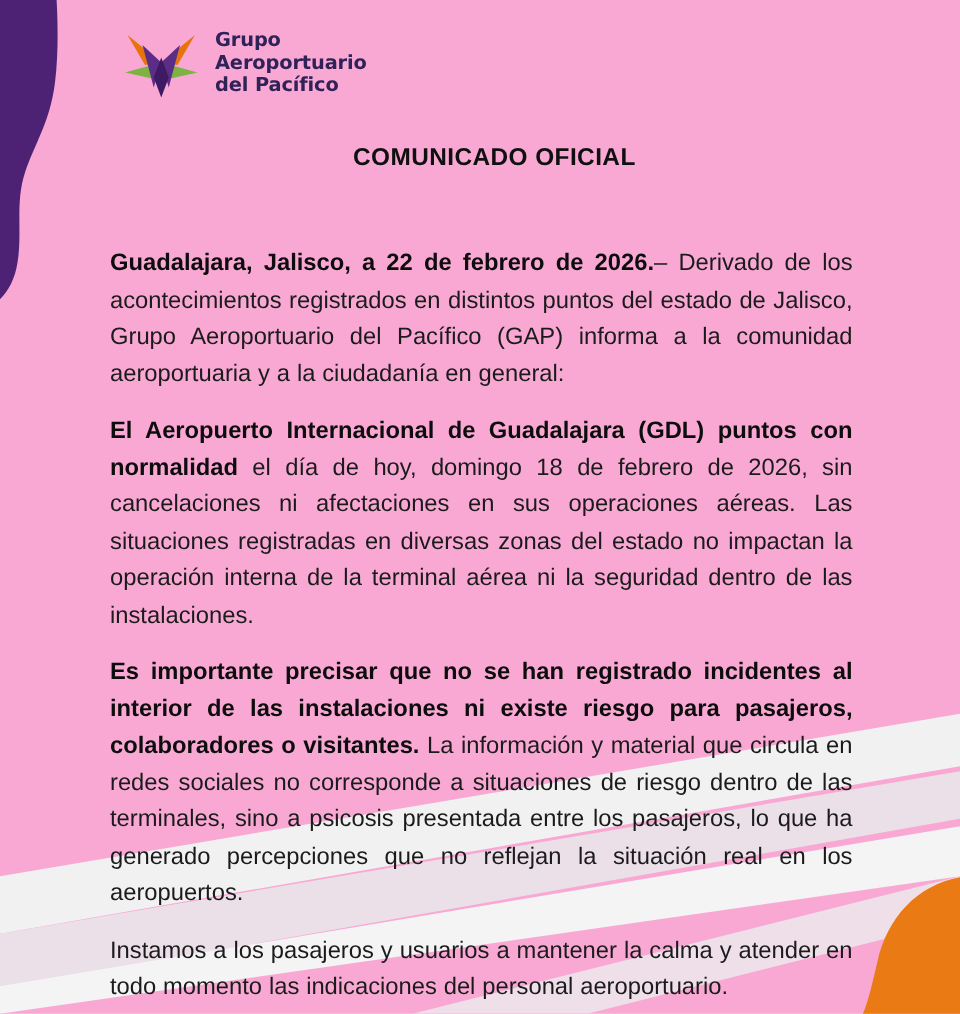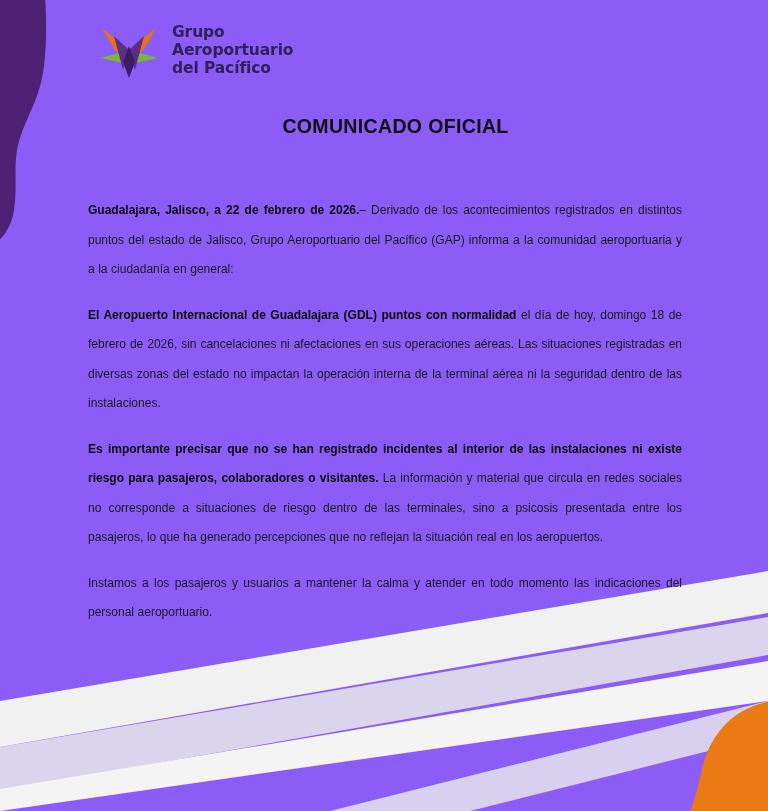--- a/index.html
+++ b/index.html
@@ -10,21 +10,21 @@
     width: 768px;
     height: 811px;
     background: #ffffff;
     font-family: "Liberation Sans", sans-serif;
     overflow: hidden;
   }
   #page {
     position: relative;
     width: 768px;
     height: 811px;
-    background: #8b5cf6;
+    background: #f9a8d4;
     overflow: hidden;
   }
 
   
   .deco-layer {
     position: absolute;
     inset: 0;
     pointer-events: none;
   }
   .purple-band {
@@ -97,21 +97,21 @@
 
   
   .body-wrap {
     position: absolute;
     left: 88px;
     top: 196px;
     width: 594px;
   }
   .para {
     font-family: "Liberation Sans", sans-serif;
-    font-size: 12px;
+    font-size: 19px;
     line-height: 29.5px;
     color: #1b1b1b;
     text-align: justify;
     text-justify: inter-word;
     margin: 0 0 16px 0;
     word-spacing: 0.2px;
   }
   .para:last-child { margin-bottom: 0; }
   .para b { font-weight: 700; color: #0d0d0d; }
 </style>

